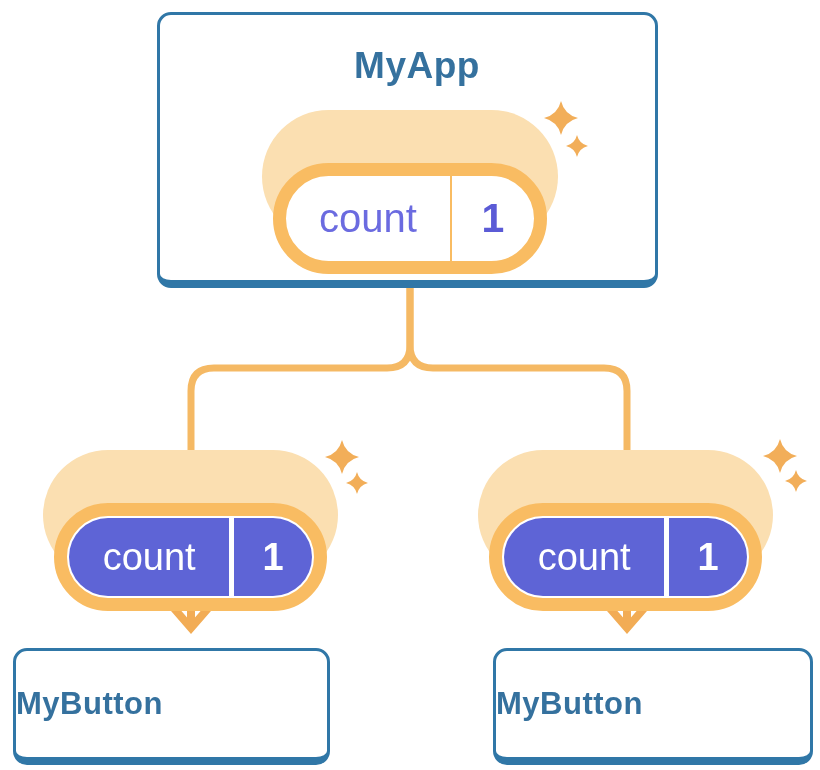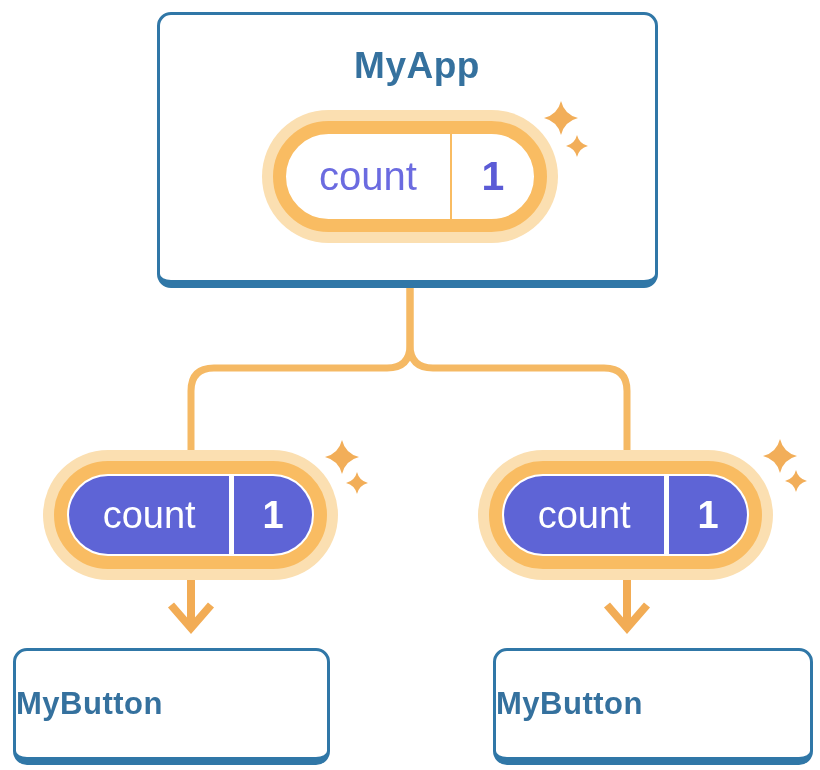--- a/index.html
+++ b/index.html
@@ -30,21 +30,21 @@
   
   .pill {
     position:absolute; box-sizing:border-box; z-index:2;
     background:#FBDFB1; border-radius:999px; padding:11px;
   }
   .pill-top   { left:262px; top:110px; width:296px; height:133px; }
   .pill-left  { left:43px;  top:450px; width:295px; height:130px; }
   .pill-right { left:478px; top:450px; width:295px; height:130px; }
   .pill-core {
     height:100%; box-sizing:border-box; border:13px solid #F9BC62;
-    border-radius:999px; background:#ffffff; display:flex; overflow:hidden;
+    border-radius:999px; background:#ffffff; display:flex; overflow:hidden;margin-top:42px;
   }
   .pill.dark .pill-core { padding:2px; }
   .pill-fill {
     flex:1; display:flex; background:#5E64D6; border-radius:999px; overflow:hidden;
   }
   .cell {
     display:flex; align-items:center; justify-content:center; min-width:0;
   }
   .cell-label { flex:0 0 66%; }
   .cell-value { flex:1; font-weight:bold; }

